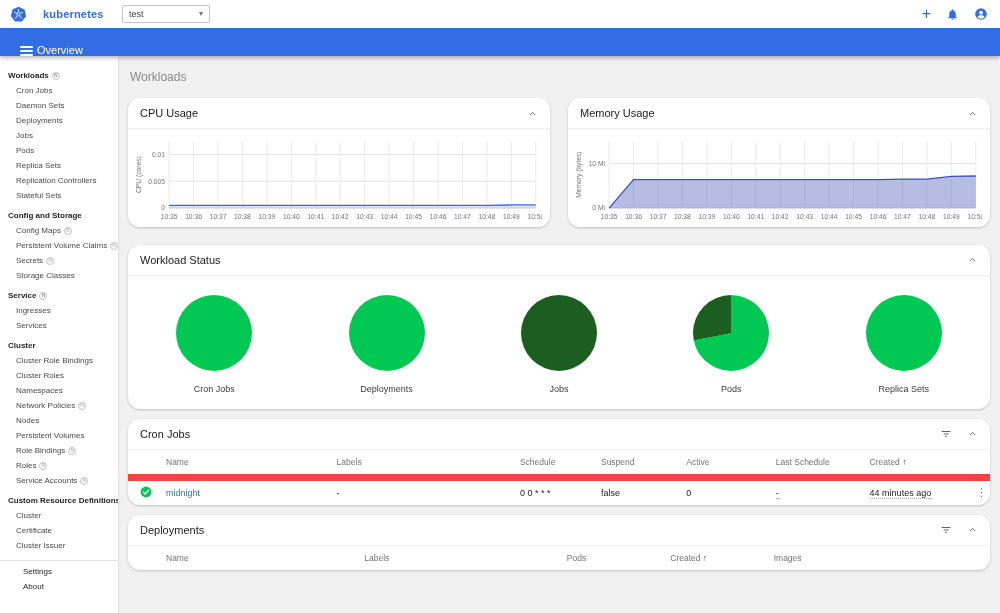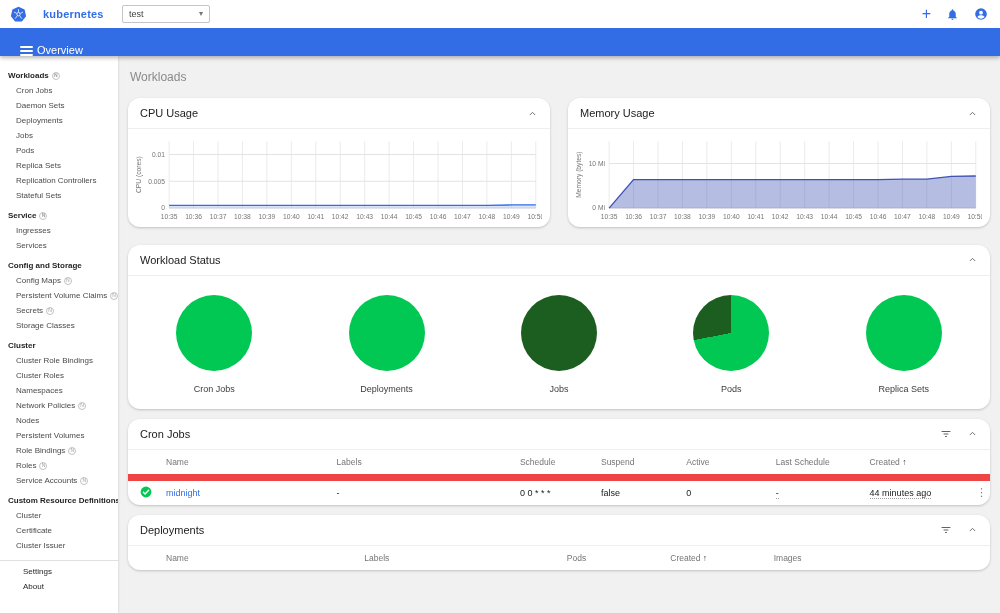--- a/index.html
+++ b/index.html
@@ -154,48 +154,48 @@
           </div>
           <div class="nav-item">
             <span>Replication Controllers</span>
           </div>
           <div class="nav-item">
             <span>Stateful Sets</span>
           </div>
         </div>
         <div class="nav-section">
           <div class="nav-header">
-            <span>Service</span>
-            <span class="nbadge">N</span>
-          </div>
-          <div class="nav-item">
-            <span>Ingresses</span>
-          </div>
-          <div class="nav-item">
-            <span>Services</span>
+            <span>Config and Storage</span>
+          </div>
+          <div class="nav-item">
+            <span>Config Maps</span>
+            <span class="nbadge">N</span>
+          </div>
+          <div class="nav-item">
+            <span>Persistent Volume Claims</span>
+            <span class="nbadge">N</span>
+          </div>
+          <div class="nav-item">
+            <span>Secrets</span>
+            <span class="nbadge">N</span>
+          </div>
+          <div class="nav-item">
+            <span>Storage Classes</span>
           </div>
         </div>
         <div class="nav-section">
           <div class="nav-header">
-            <span>Config and Storage</span>
-          </div>
-          <div class="nav-item">
-            <span>Config Maps</span>
-            <span class="nbadge">N</span>
-          </div>
-          <div class="nav-item">
-            <span>Persistent Volume Claims</span>
-            <span class="nbadge">N</span>
-          </div>
-          <div class="nav-item">
-            <span>Secrets</span>
-            <span class="nbadge">N</span>
-          </div>
-          <div class="nav-item">
-            <span>Storage Classes</span>
+            <span>Service</span>
+            <span class="nbadge">N</span>
+          </div>
+          <div class="nav-item">
+            <span>Ingresses</span>
+          </div>
+          <div class="nav-item">
+            <span>Services</span>
           </div>
         </div>
         <div class="nav-section">
           <div class="nav-header">
             <span>Cluster</span>
           </div>
           <div class="nav-item">
             <span>Cluster Role Bindings</span>
           </div>
           <div class="nav-item">

